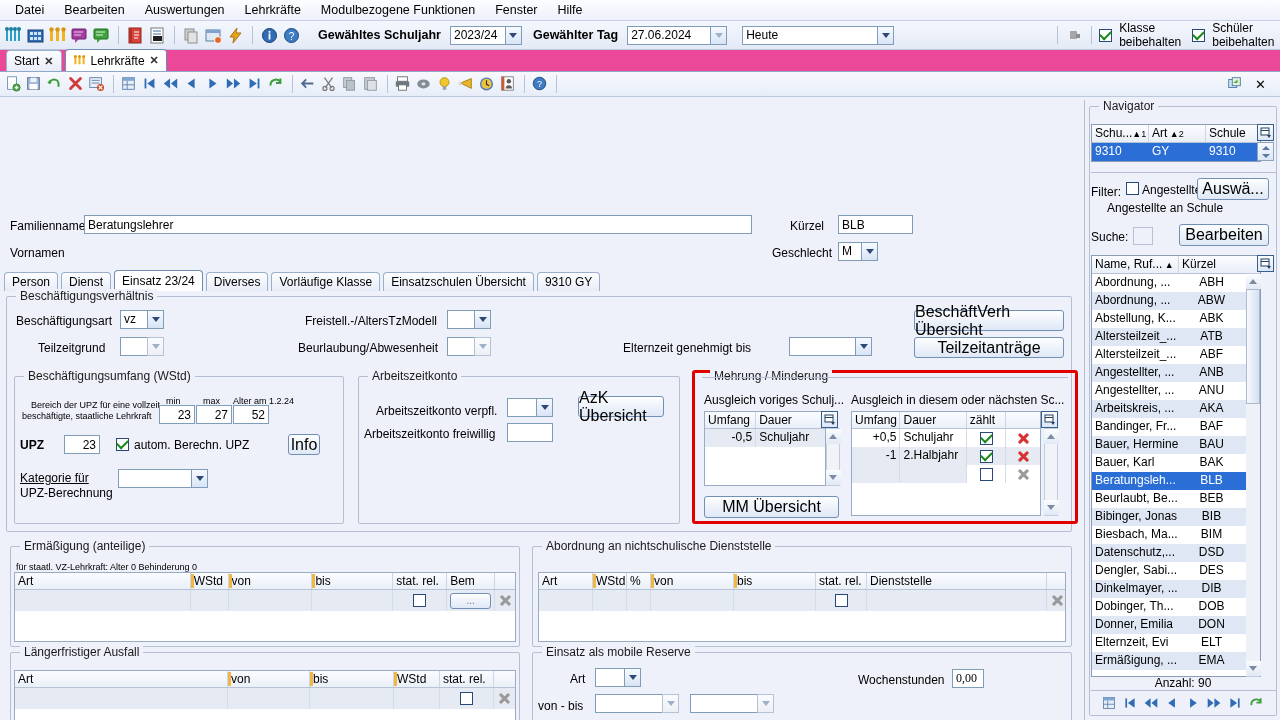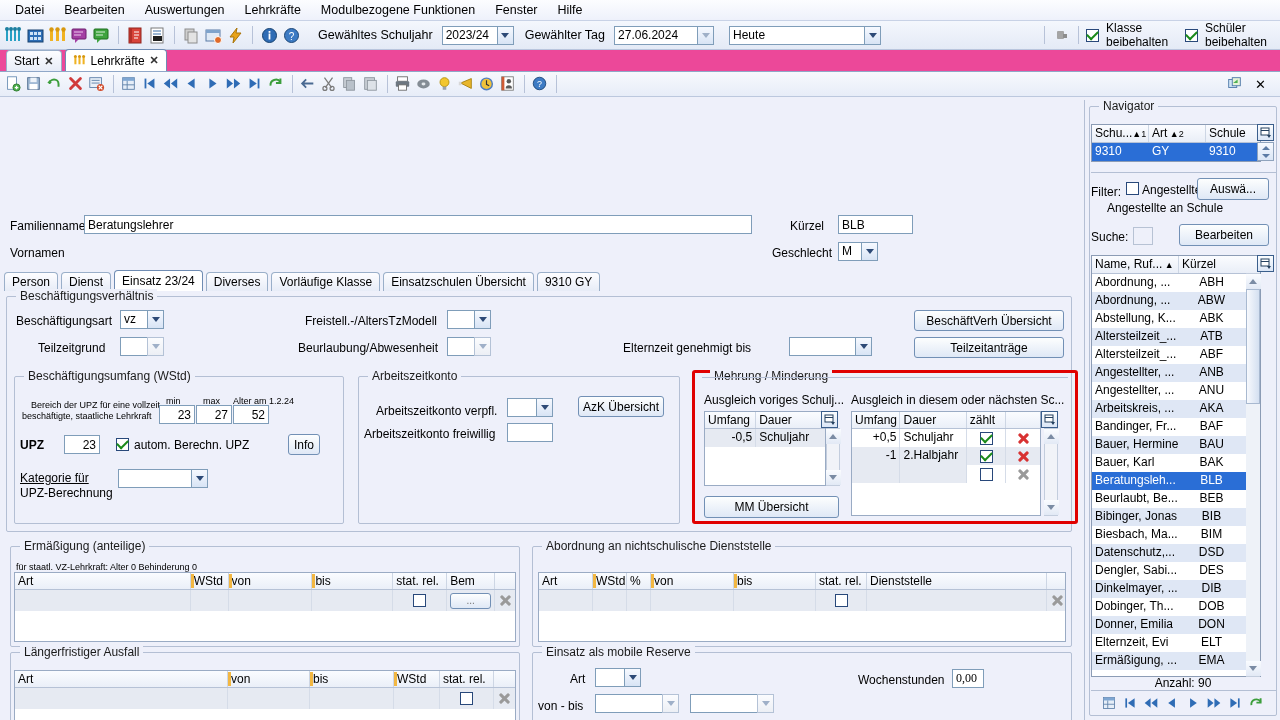--- a/index.html
+++ b/index.html
@@ -20,21 +20,21 @@
   .menuitem{padding:2px 9px;font-size:12.5px;white-space:nowrap;cursor:default;}
 
   
   .toolbar{
     height:28px;background:linear-gradient(#f4f7fd,#e4eaf6);
     border-bottom:1px solid #b9c5dd;
     display:flex;align-items:center;padding:0 4px;gap:3px;
   }
   .tbicon{width:19px;height:19px;display:inline-block;position:relative;flex:none;}
   .tbsep{width:1px;height:18px;background:#b7c2d8;margin:0 4px;flex:none;}
-  .tblabel{font-size:12.5px;margin:0 6px 0 14px;white-space:nowrap;}
+  .tblabel{font-size:12.5px;margin:0 6px 0 14px;white-space:nowrap;font-weight:bold;}
 
   
   .tf{
     border:1px solid #7f9db9;background:#fff;height:16px;line-height:16px;
     font-size:12px;padding:0 3px;box-sizing:border-box;
   }
   .combo{display:inline-flex;height:19px;box-sizing:border-box;vertical-align:middle;}
   .combo .cval{
     border:1px solid #7f9db9;border-right:none;background:#fff;
     height:19px;line-height:17px;box-sizing:border-box;font-size:12px;padding:0 3px;
@@ -47,21 +47,21 @@
     display:flex;align-items:center;justify-content:center;
   }
   .combo.dis .cval{background:#fff;}
   .combo.dis .carr{background:linear-gradient(#fbfcfe,#eceff5);border-color:#b4c2d6;}
   .arrow{width:0;height:0;border-left:4px solid transparent;border-right:4px solid transparent;border-top:5px solid #2d4a77;}
   .arrow.dim{border-top-color:#9fb0c8;}
 
   .btn{
     background:linear-gradient(#fdfefe,#dfe8f6);
     border:1px solid #7290b5;border-radius:3px;
-    font-size:12px;font-family:"Liberation Sans",sans-serif;
+    font-size:16px;font-family:"Liberation Sans",sans-serif;
     display:flex;align-items:center;justify-content:center;
     box-sizing:border-box;cursor:default;color:#000;
   }
 
   .chk{
     width:13px;height:13px;border:1px solid #28487a;background:#fff;
     display:inline-flex;align-items:center;justify-content:center;
     box-sizing:border-box;vertical-align:middle;flex:none;
   }
   .chk.on::after{

